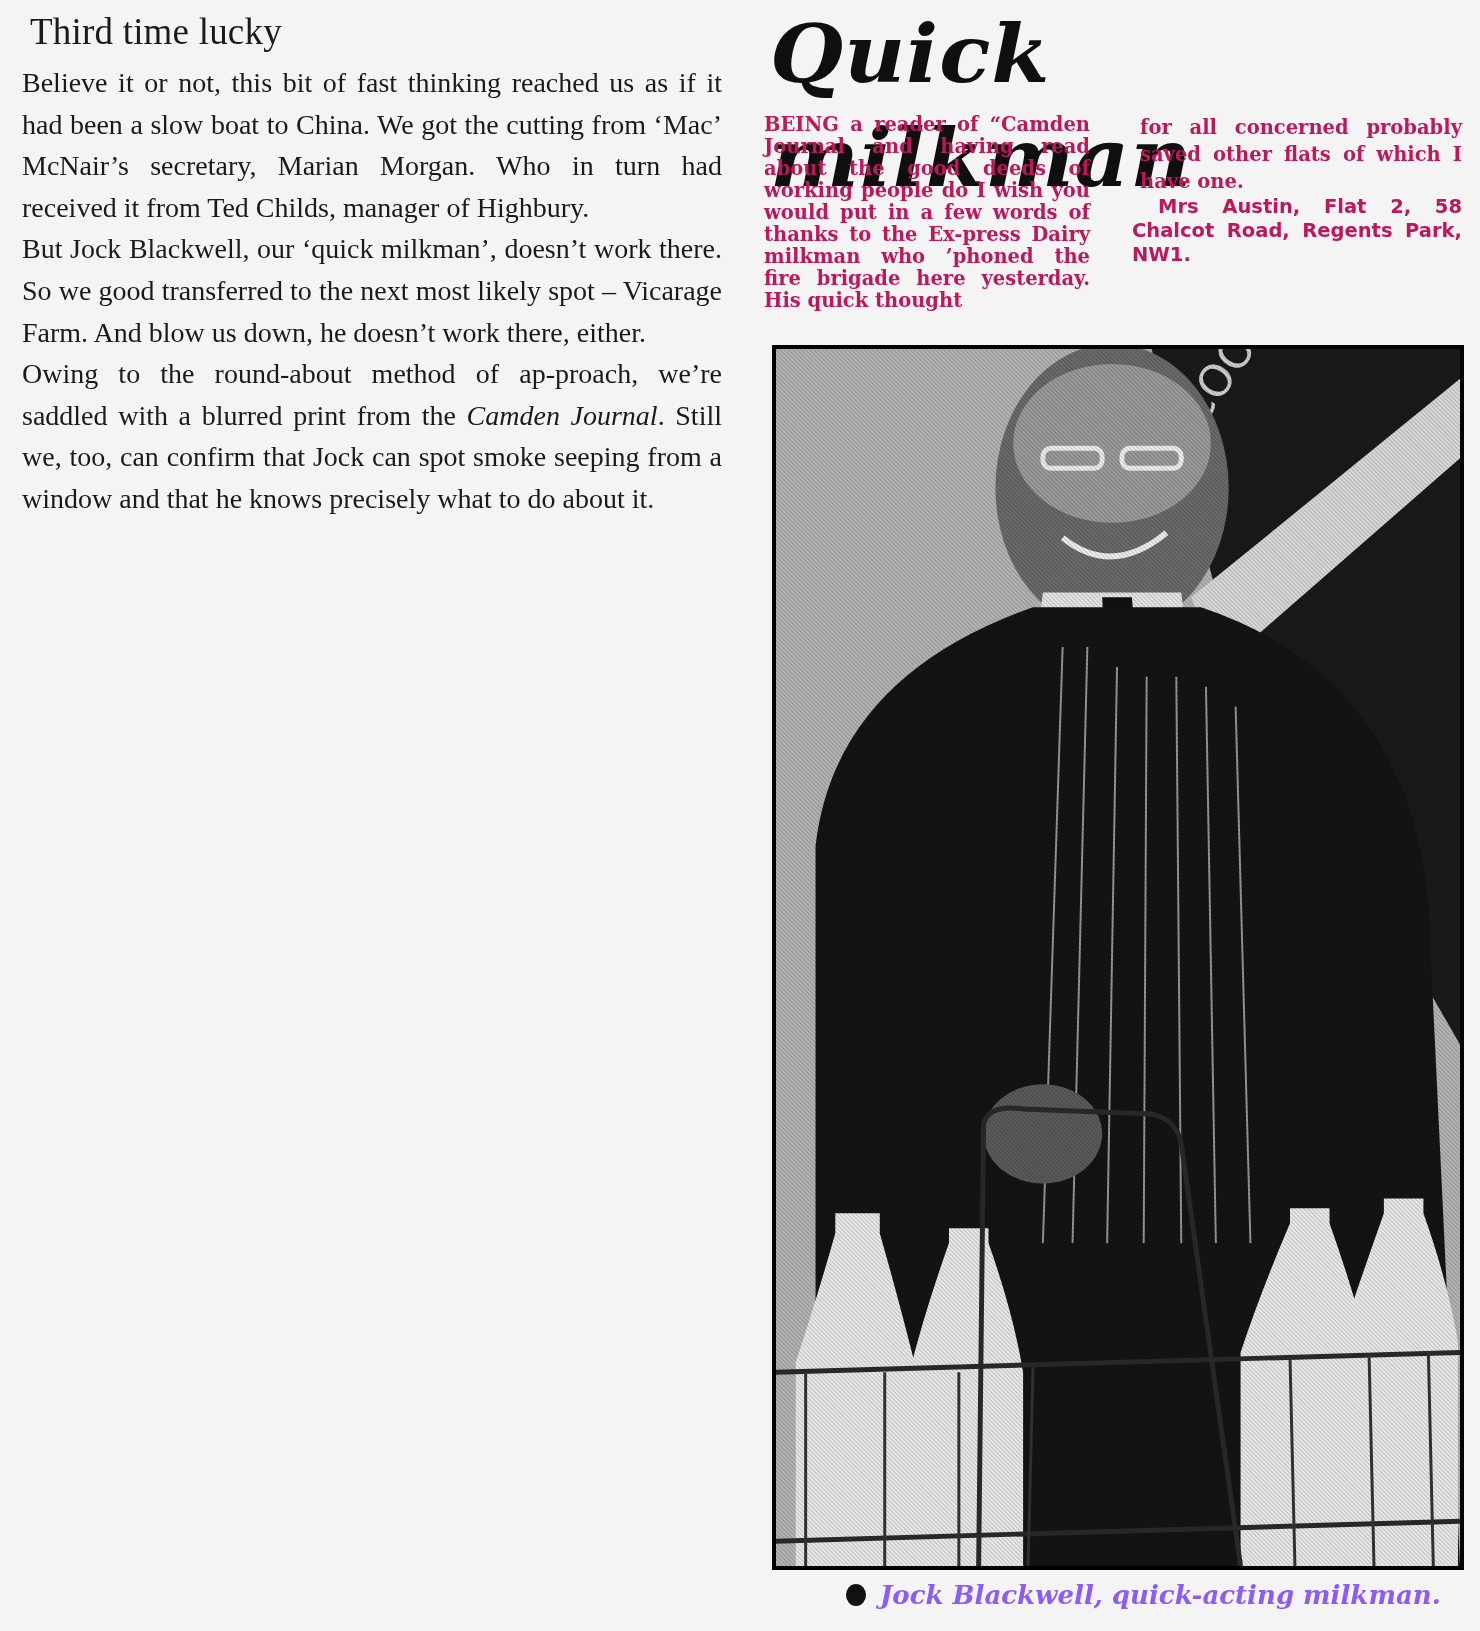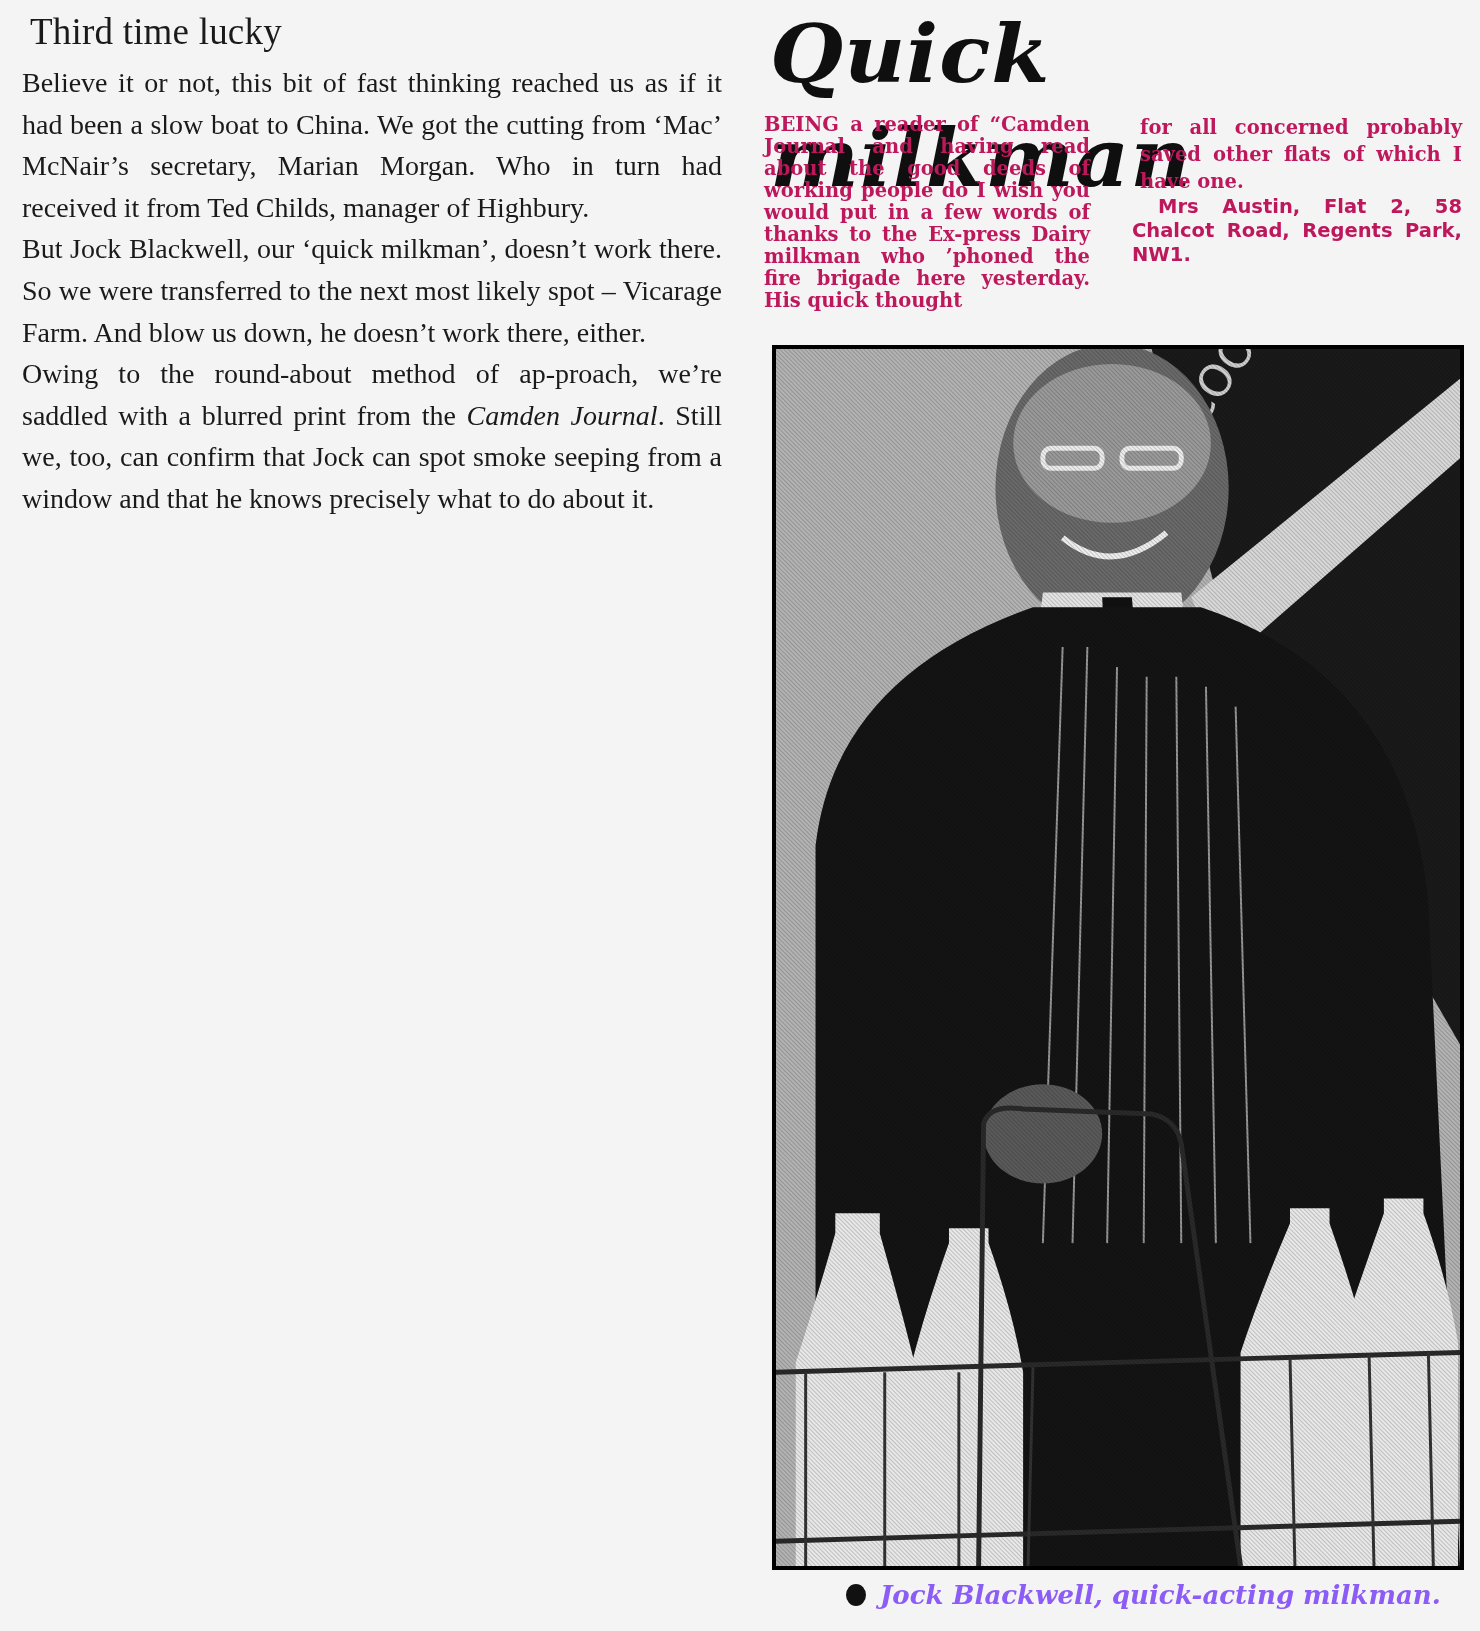--- a/index.html
+++ b/index.html
@@ -92,21 +92,21 @@
     border-radius: 50%;
     margin-right: 14px;
   }
 </style>
 </head>
 <body>
 
 <div class="left-col">
   <h2>Third time lucky</h2>
   <p>Believe it or not, this bit of fast thinking reached us as if it had been a slow boat to China. We got the cutting from ‘Mac’ McNair’s secretary, Marian Morgan. Who in turn had received it from Ted Childs, manager of Highbury.</p>
-  <p>But Jock Blackwell, our ‘quick milkman’, doesn’t work there. So we were transferred to the next most likely spot – Vicarage Farm. And blow us down, he doesn’t work there, either.</p>
+  <p>But Jock Blackwell, our ‘quick milkman’, doesn’t work there. So we good transferred to the next most likely spot – Vicarage Farm. And blow us down, he doesn’t work there, either.</p>
   <p><span>Owing to the round-about method of ap-proach, we’re saddled with a blurred print from the </span><em>Camden Journal</em><span>. Still we, too, can confirm that Jock can spot smoke seeping from a window and that he knows precisely what to do about it.</span></p>
 </div>
 
 <div class="headline">Quick milkman</div>
 
 <div class="letter-col c1">
   <p>BEING a reader of “Camden Journal and having read about the good deeds of working people do I wish you would put in a few words of thanks to the Ex-press Dairy milkman who ’phoned the fire brigade here yesterday. His quick thought</p>
 </div>
 <div class="letter-col c2">
   <p class="c2p1">for all concerned probably saved other flats of which I have one.</p>

